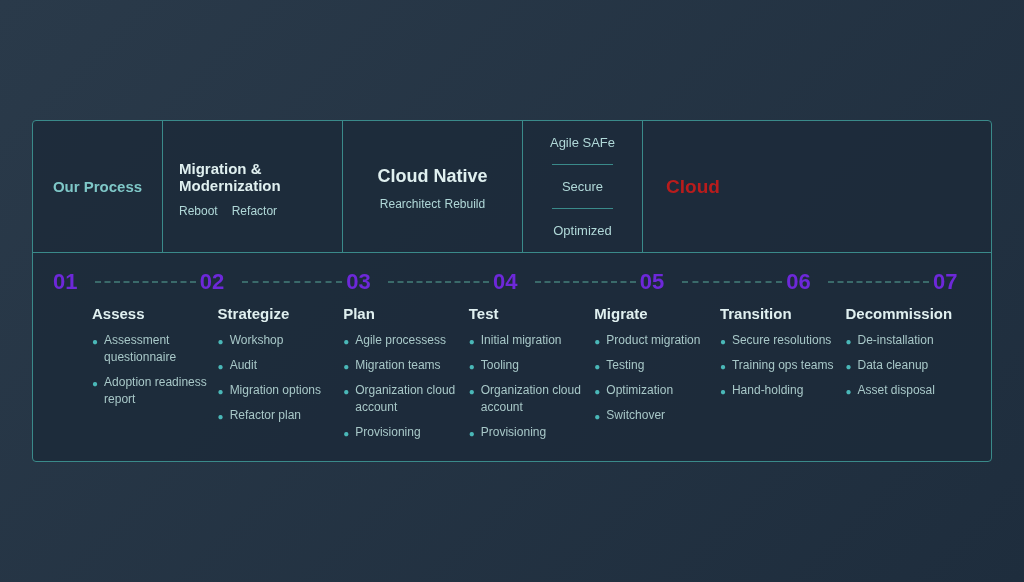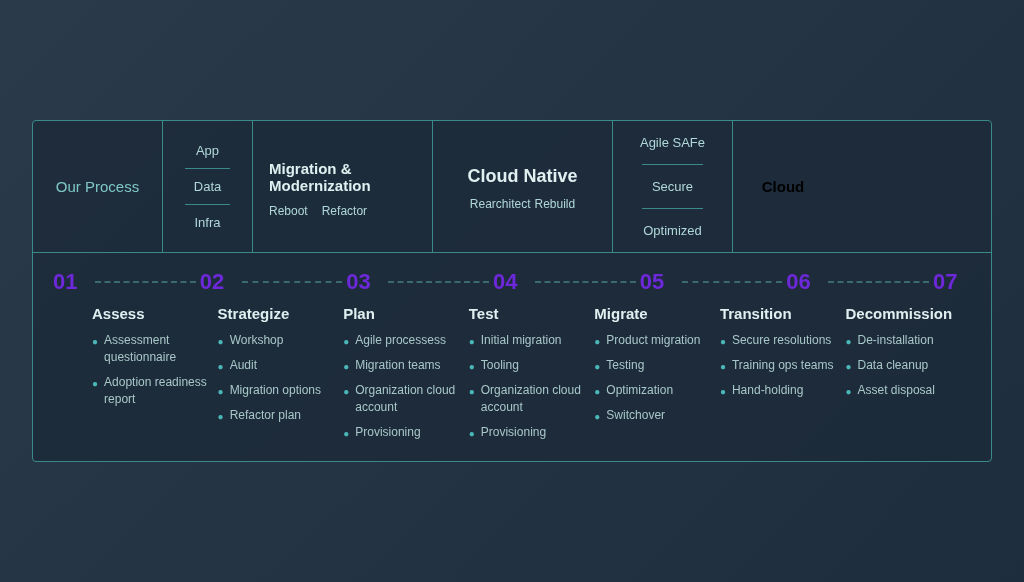--- a/index.html
+++ b/index.html
@@ -44,21 +44,21 @@
     }
 
     .header-cell-our-process {
       min-width: 130px;
       justify-content: center;
     }
 
     .our-process-label {
       color: #7fc8c8;
       font-size: 15px;
-      font-weight: 400;
+      font-weight: 700;
     }
 
     .header-cell-app-data-infra {
       min-width: 90px;
       padding: 8px 12px;
       gap: 6px;
     }
 
     .adi-item {
       color: #b0d8d8;
@@ -132,22 +132,22 @@
       text-align: center;
       padding: 2px 0;
     }
 
     .header-cell-cloud {
       min-width: 100px;
       justify-content: center;
     }
 
     .cloud-label {
-      color: #000000;
-      font-size: 15px;
+      color: #b91c1c;
+      font-size: 19px;
       font-weight: 600;
       text-align: center;
     }
 
     
     .steps-section {
       padding: 16px 20px 20px 20px;
     }
 
     .step-numbers-row {
@@ -227,27 +227,20 @@
 <body>
 
 <div class="main-container">
 
   <div class="header-table">
 
     <div class="header-cell header-cell-our-process">
       <span class="our-process-label">Our Process</span>
     </div>
 
-    <div class="header-cell header-cell-app-data-infra">
-      <span class="adi-item">App</span>
-      <div class="divider-line"></div>
-      <span class="adi-item">Data</span>
-      <div class="divider-line"></div>
-      <span class="adi-item">Infra</span>
-    </div>
 
     <div class="header-cell header-cell-migration">
       <div class="migration-title">Migration &amp;<br>Modernization</div>
       <div class="migration-sub-row">
         <span class="migration-sub-item">Reboot</span>
         <span class="migration-sub-item">Refactor</span>
       </div>
     </div>
 
     <div class="header-cell header-cell-cloud-native">

